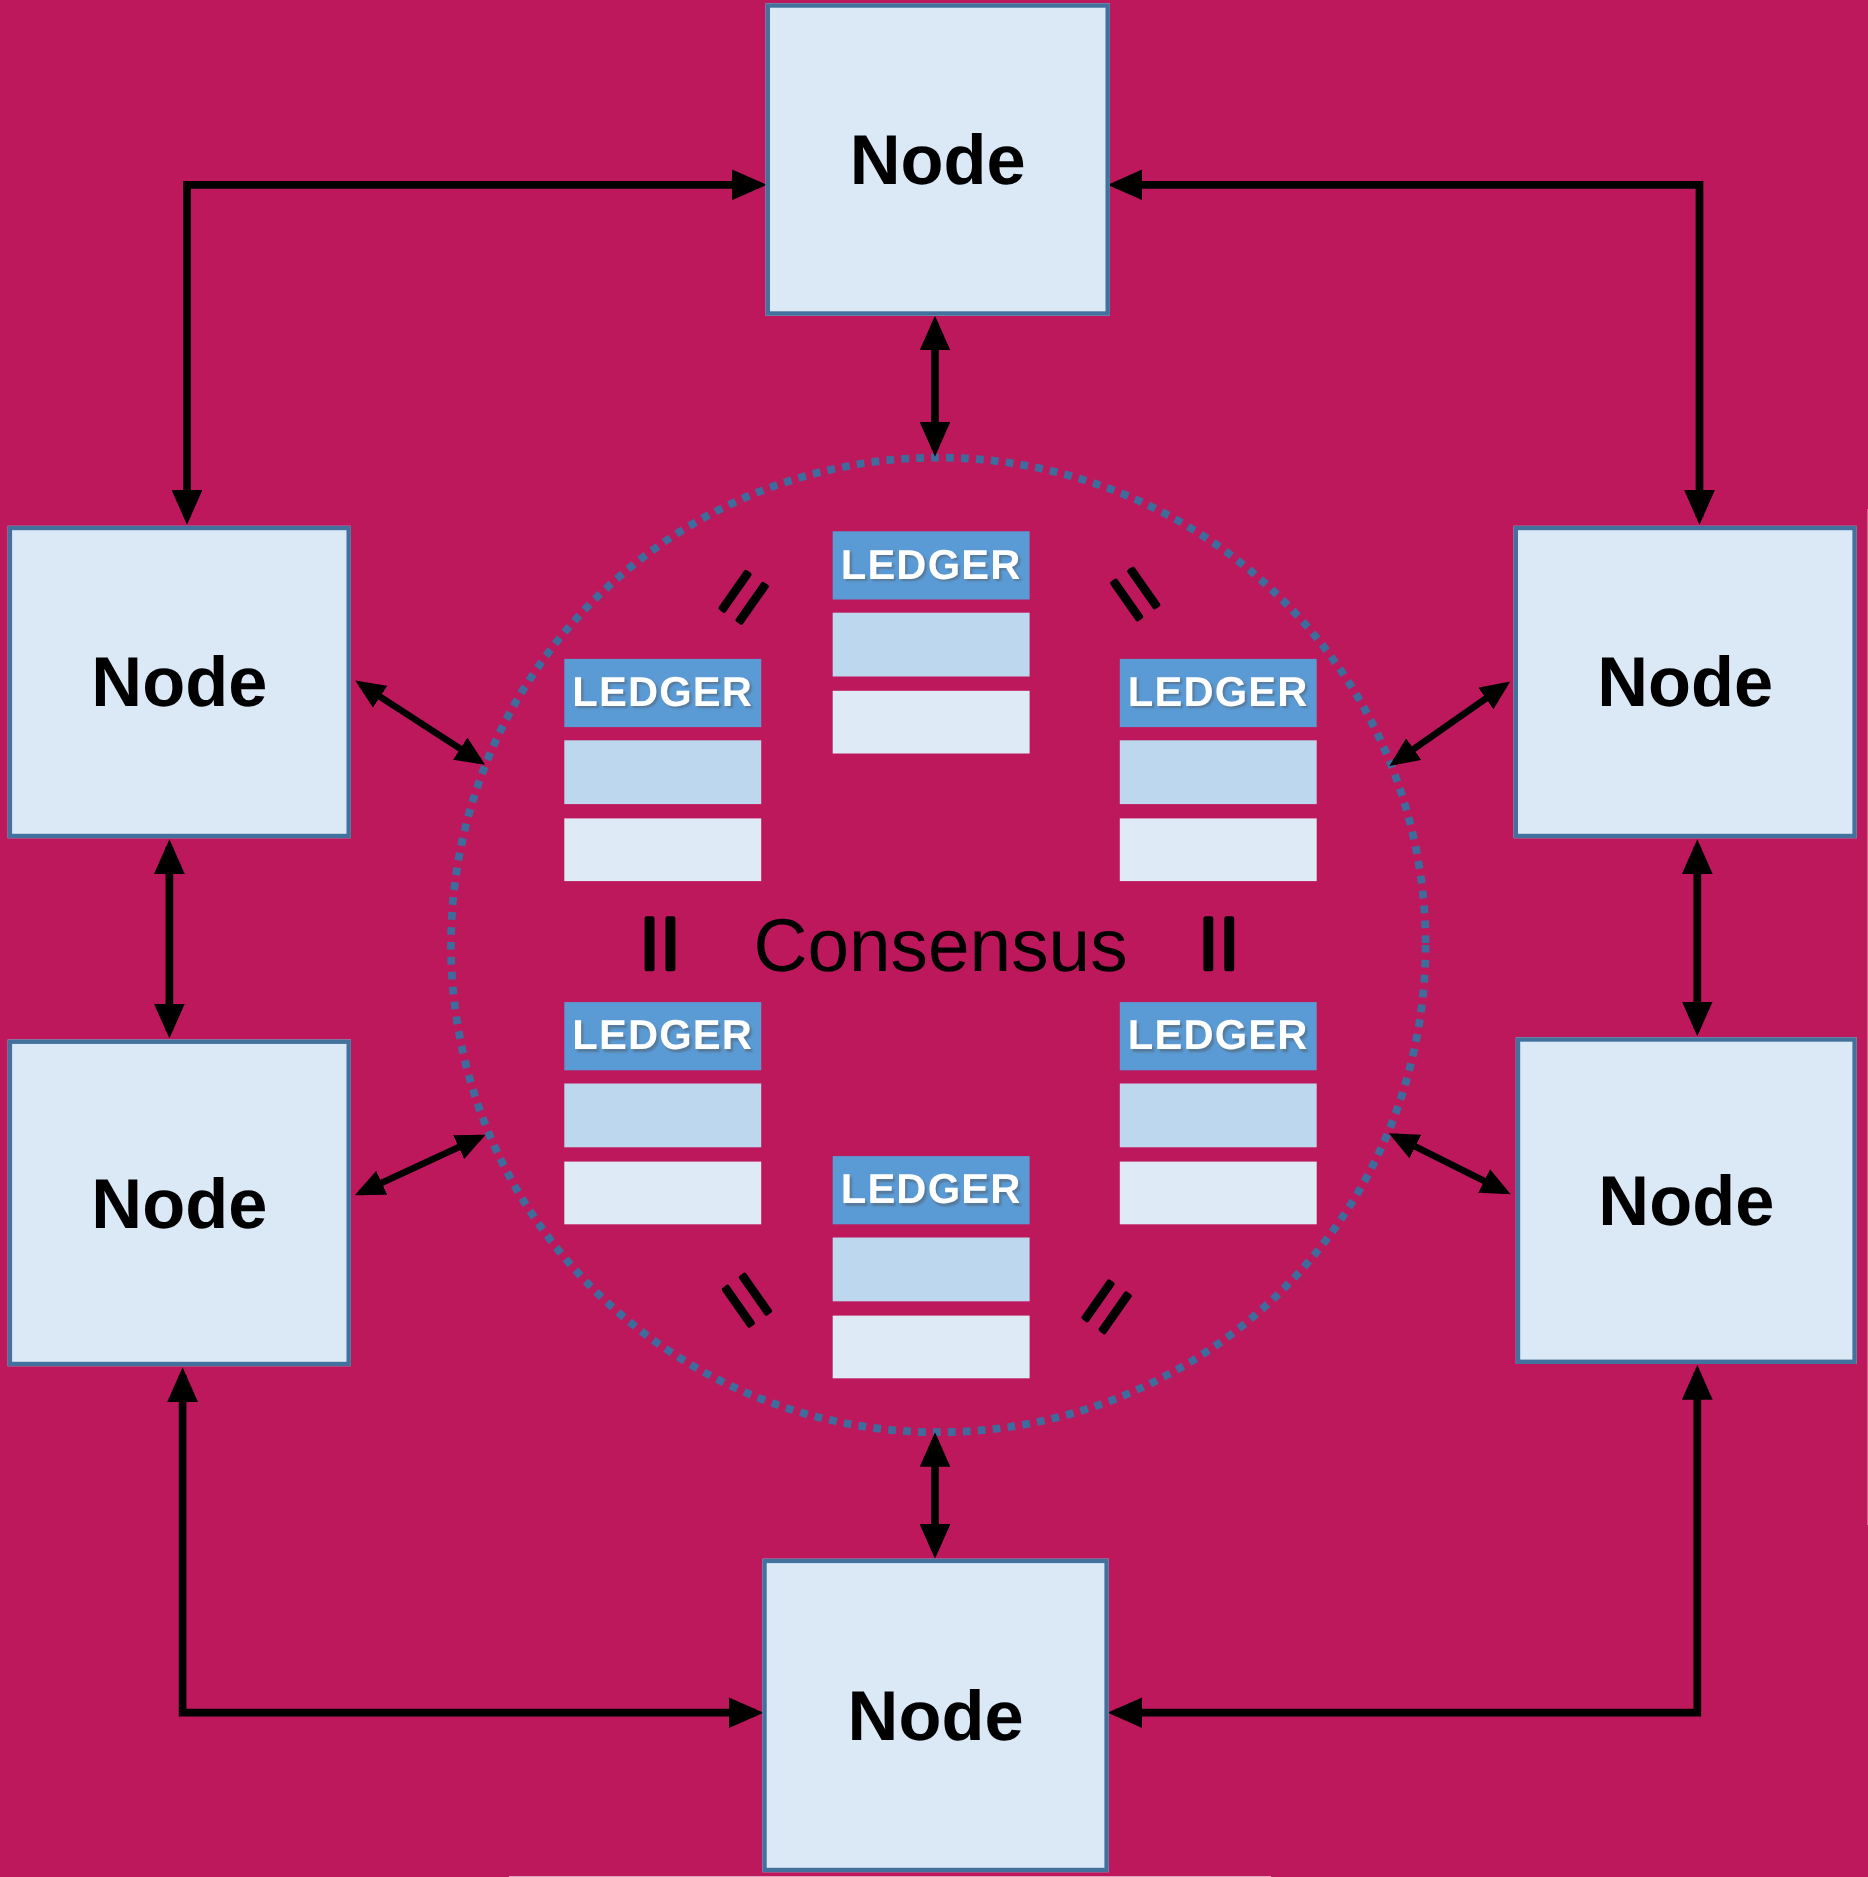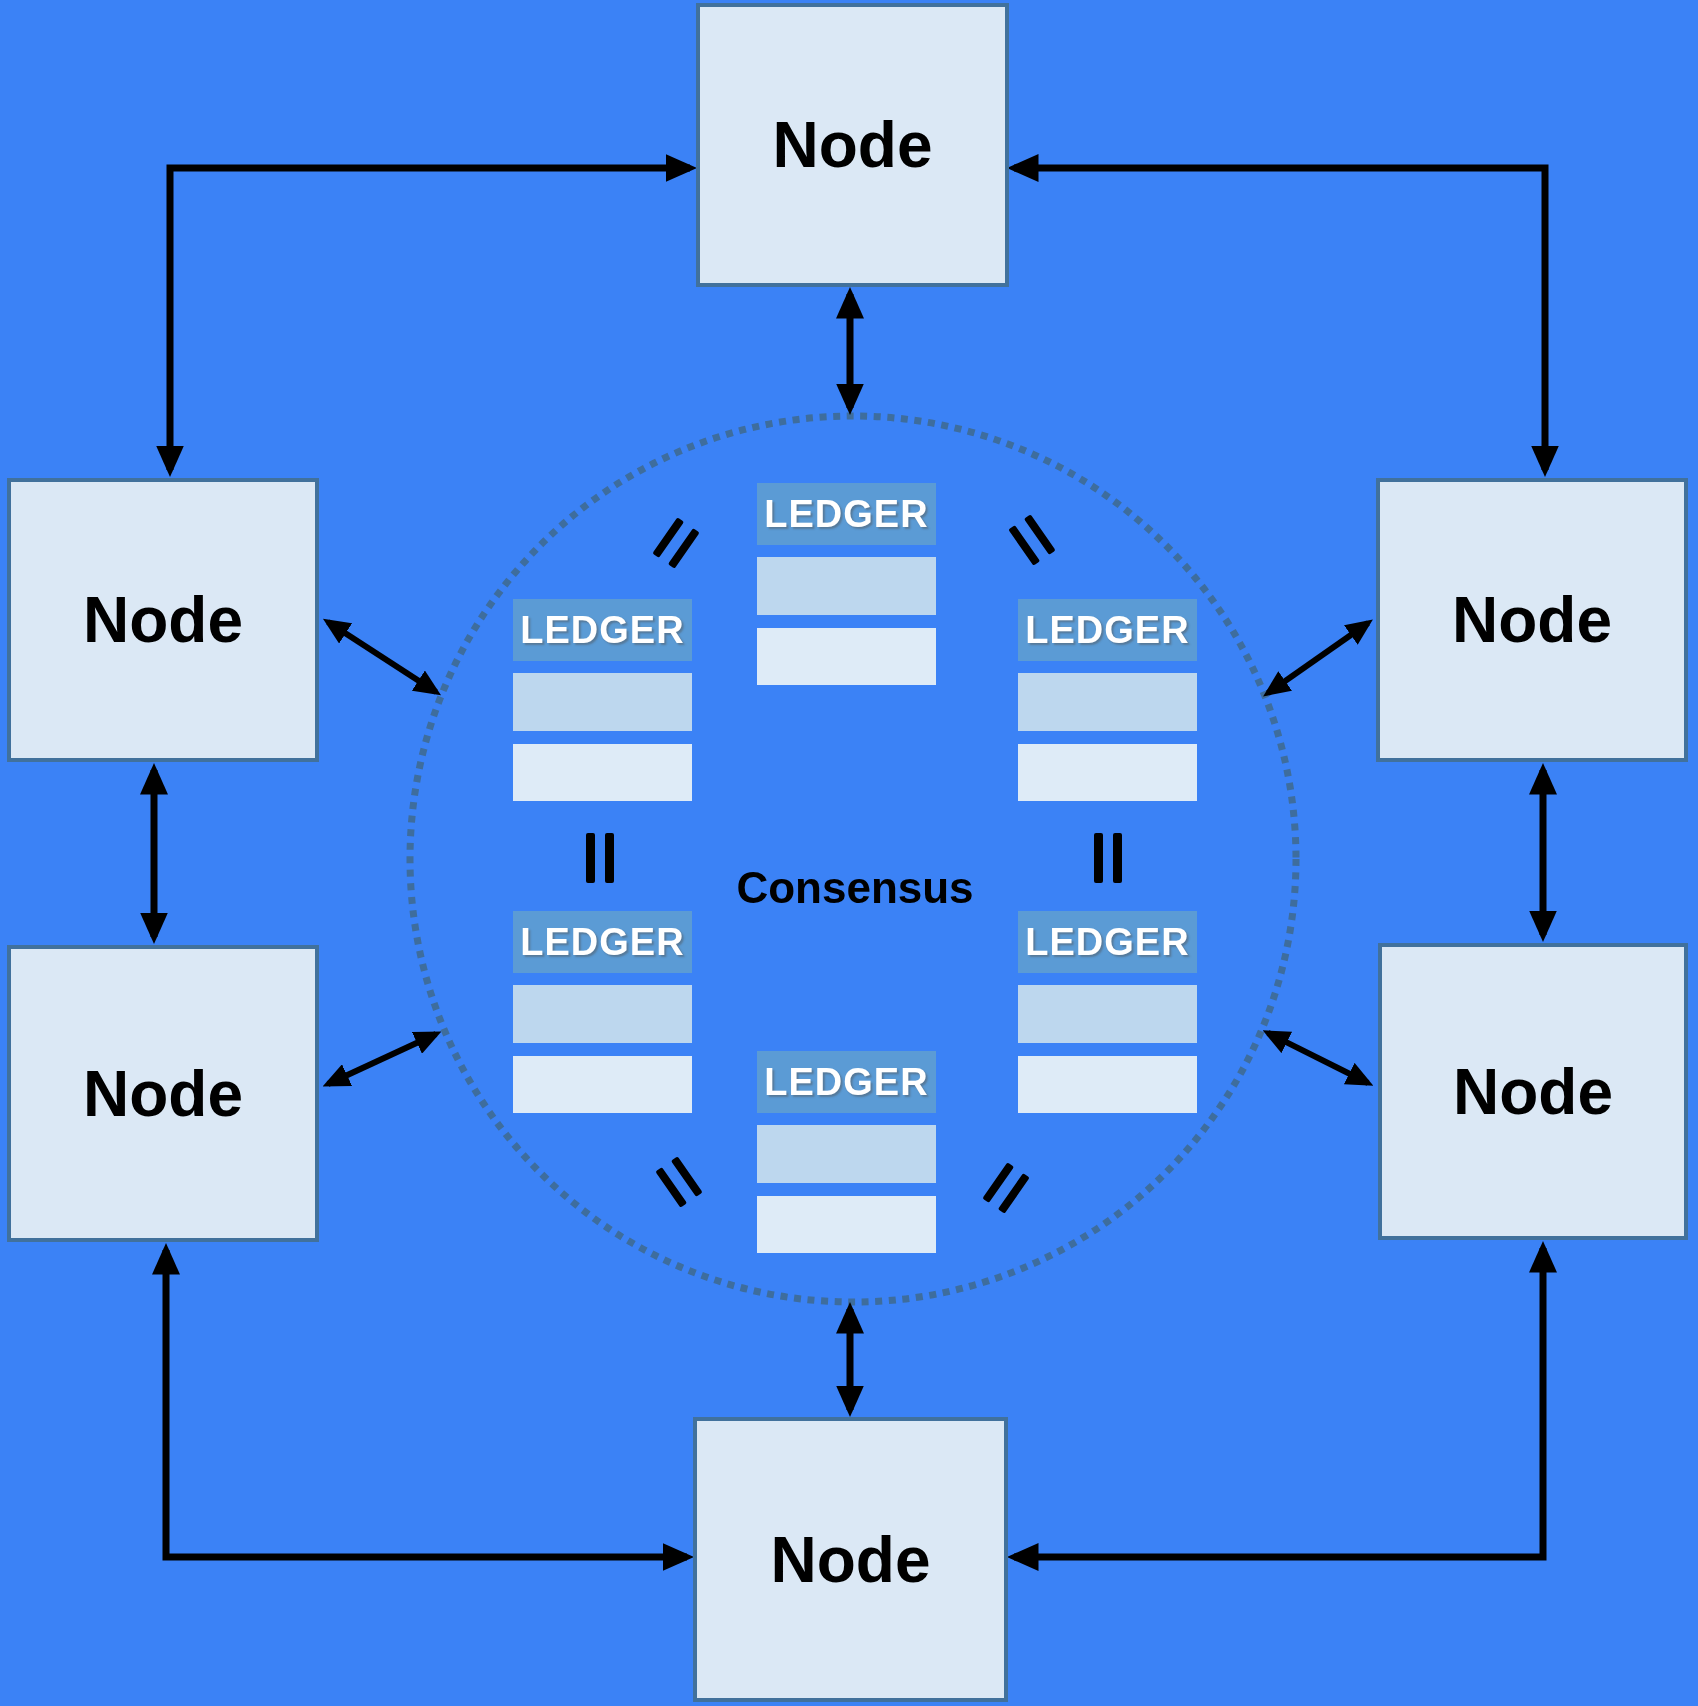--- a/index.html
+++ b/index.html
@@ -2,21 +2,21 @@
 <html style="--c-node-fill: #dbe8f5; --c-node-border: #41719c; --c-ledger-header: #5b9bd5; --c-ledger-row1: #bdd7ee; --c-ledger-row2: #deebf7; --c-circle-dot: #3e6d9d; --c-arrow: #000000; --c-label-text: #000000; --c-ledger-text: #ffffff;"><head>
 <meta charset="utf-8">
 <style>
   :root{
     --c-node-fill:#dbe8f5; --c-node-border:#41719c;
     --c-ledger-header:#5b9bd5; --c-ledger-row1:#bdd7ee; --c-ledger-row2:#deebf7;
     --c-circle-dot:#3e6d9d; --c-arrow:#000000; --c-label-text:#000000; --c-ledger-text:#ffffff;
   }
   html,body{margin:0;padding:0;background:#ffffff;}
   .canvas{
-    position:relative; width:1698px; height:1706px; background:#3b82f6;
+    position:relative; width:1698px; height:1706px; background:#be185d;
     font-family:"Liberation Sans", sans-serif; overflow:hidden;
   }
   .overlay{position:absolute;left:0;top:0;width:1698px;height:1706px;z-index:1;}
   .overlay .connector{stroke:var(--c-arrow);fill:none;}
   .overlay marker path{fill:var(--c-arrow);}
   .overlay .boundary{fill:none;stroke:var(--c-circle-dot);}
 
   .node{
     position:absolute; z-index:2; box-sizing:border-box;
     background:var(--c-node-fill); border:4px solid var(--c-node-border);
@@ -33,21 +33,21 @@
     margin-bottom:12px;
     text-align:right;
   }
   .ledger .lr{height:58px; margin-bottom:13px;}
   .ledger .lr1{background:var(--c-ledger-row1);}
   .ledger .lr2{background:var(--c-ledger-row2); height:57px; margin-bottom:0;}
 
   .consensus{
     position:absolute; z-index:2; left:855px; top:860px;
     transform:translate(-50%,-50%);
-    font-size:44px; font-weight:bold; color:var(--c-label-text); white-space:nowrap;margin-top:28px;
+    font-size:68px; font-weight:normal; color:var(--c-label-text); white-space:nowrap;
   }
 
   .eq{
     position:absolute; z-index:2; display:flex; flex-direction:column; justify-content:space-between;
     transform:translate(-50%,-50%) rotate(var(--rot,0deg));
   }
   .eq i{display:block; background:var(--c-arrow); border-radius:2px;}
   .eq-t{width:44px; height:27px;}
   .eq-t i{width:44px; height:8px;}
   .eq-v{width:50px; height:28px;}

